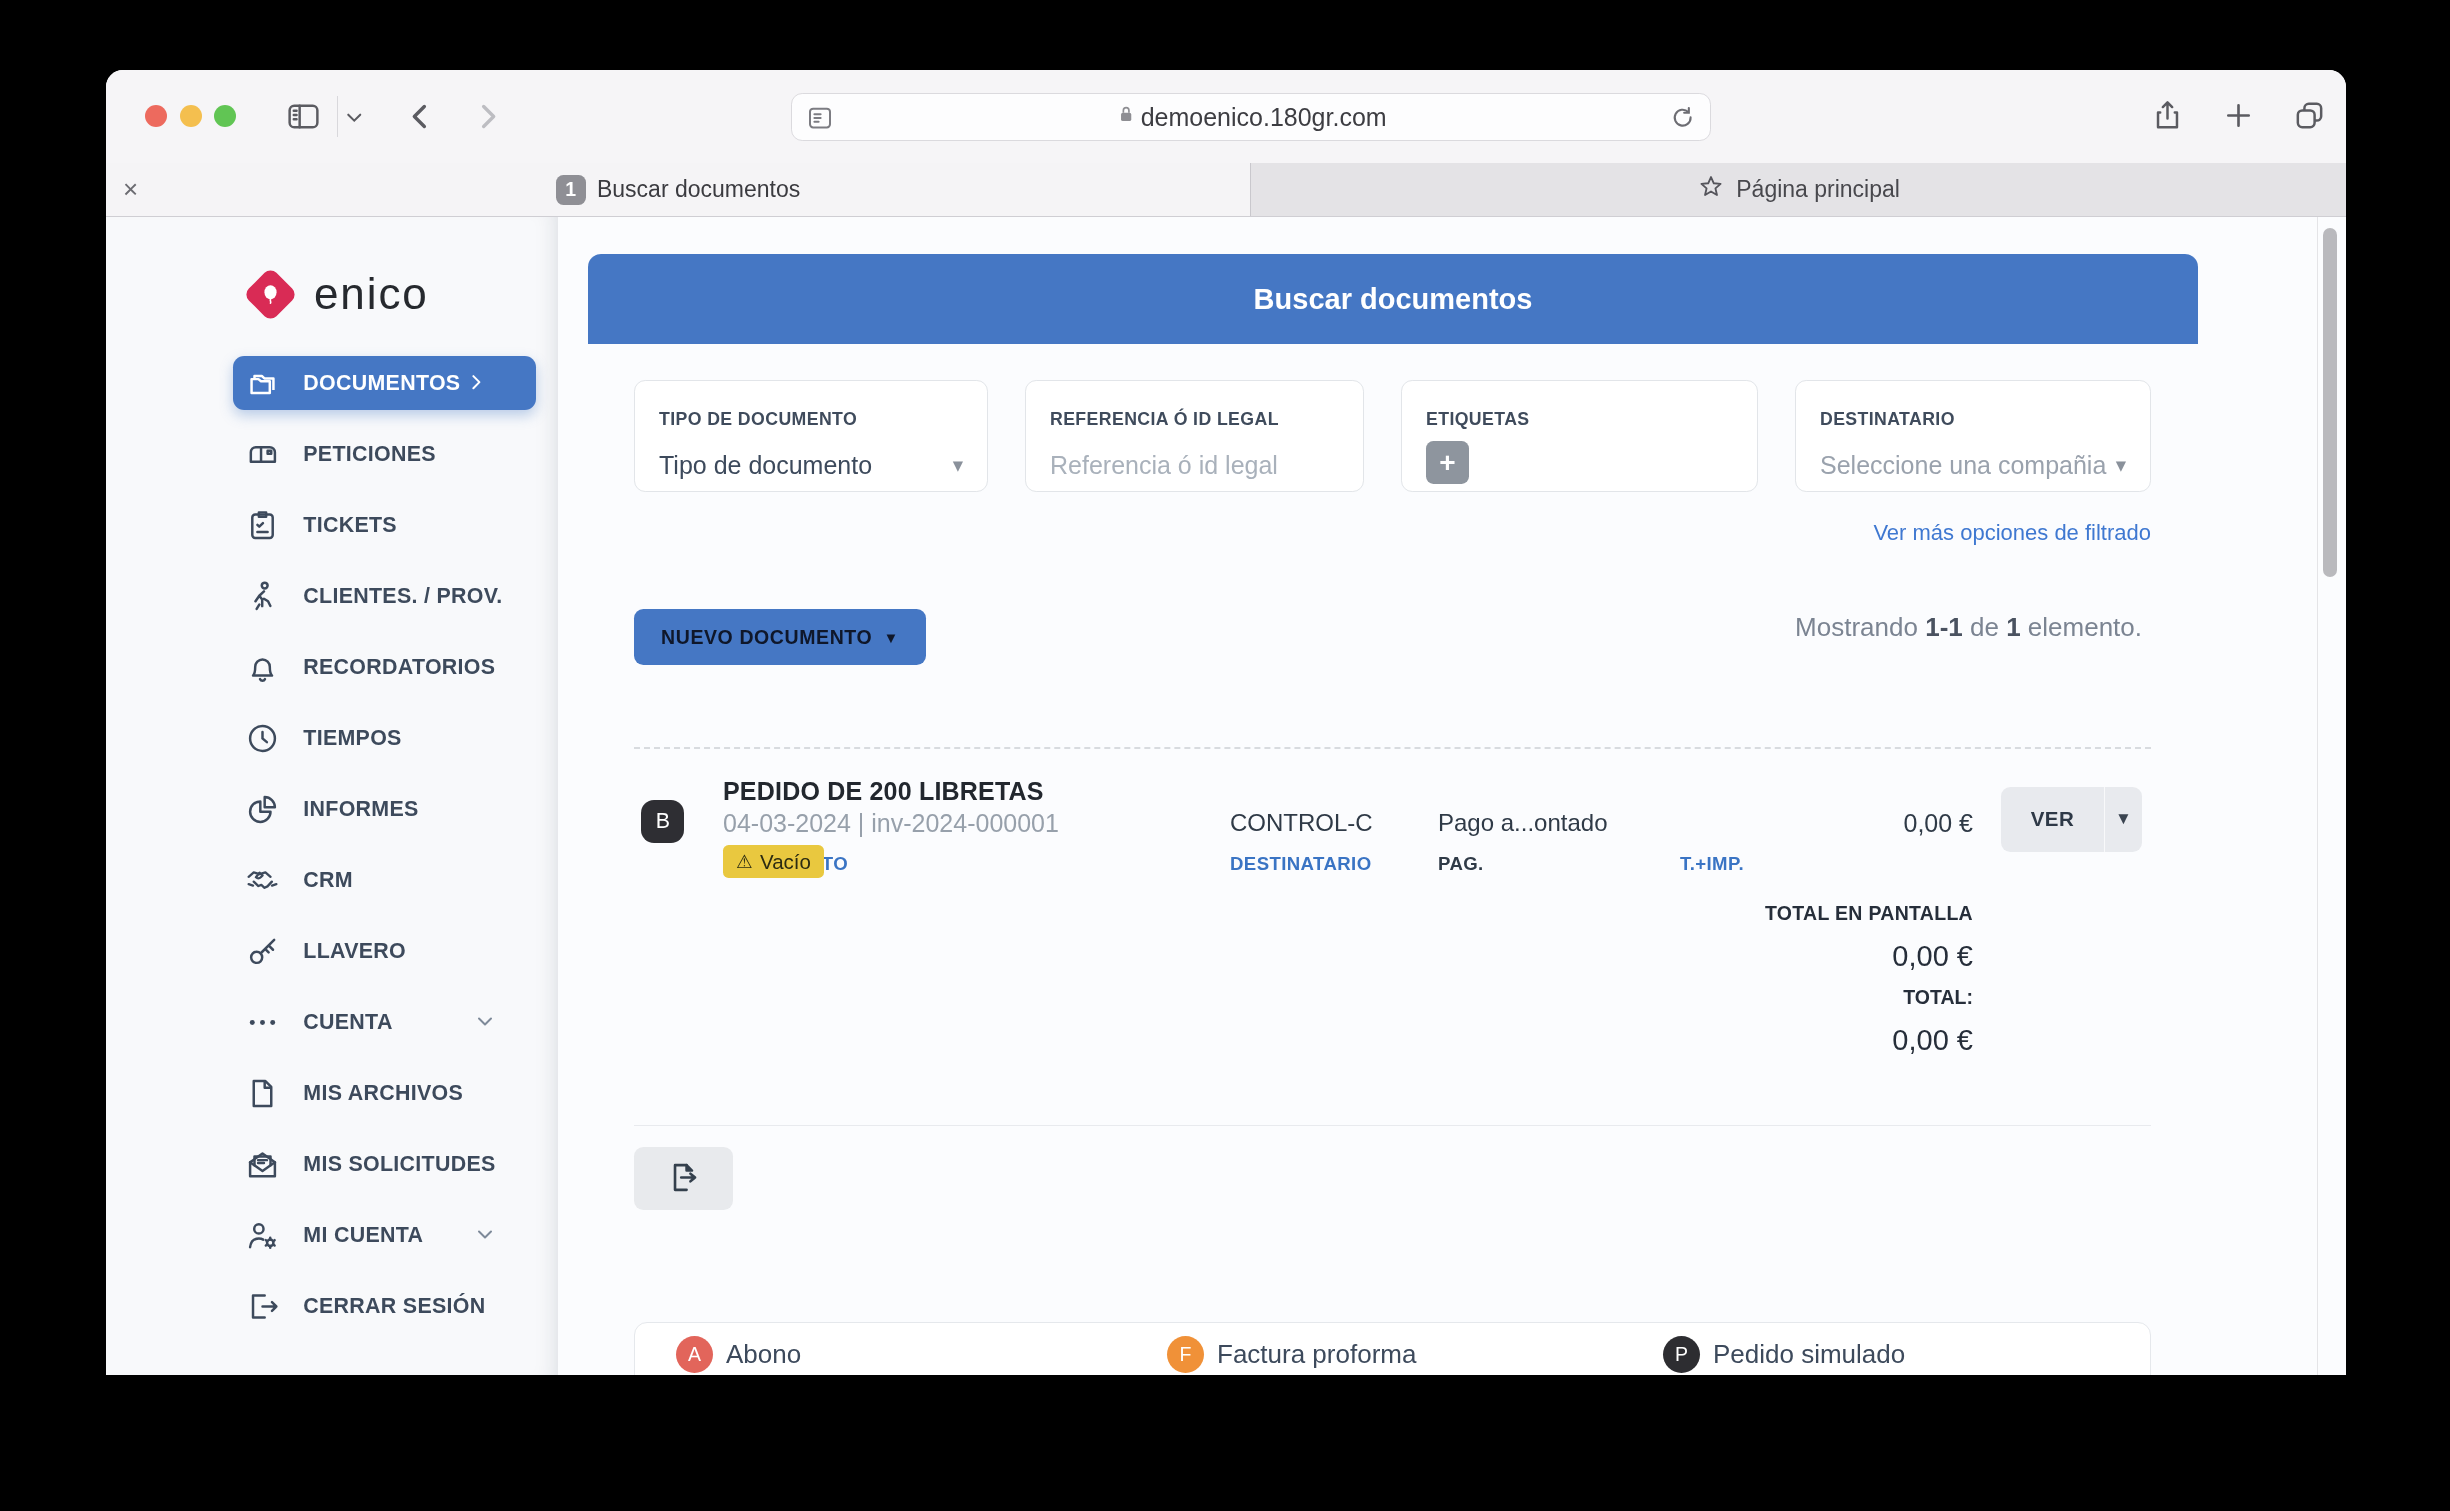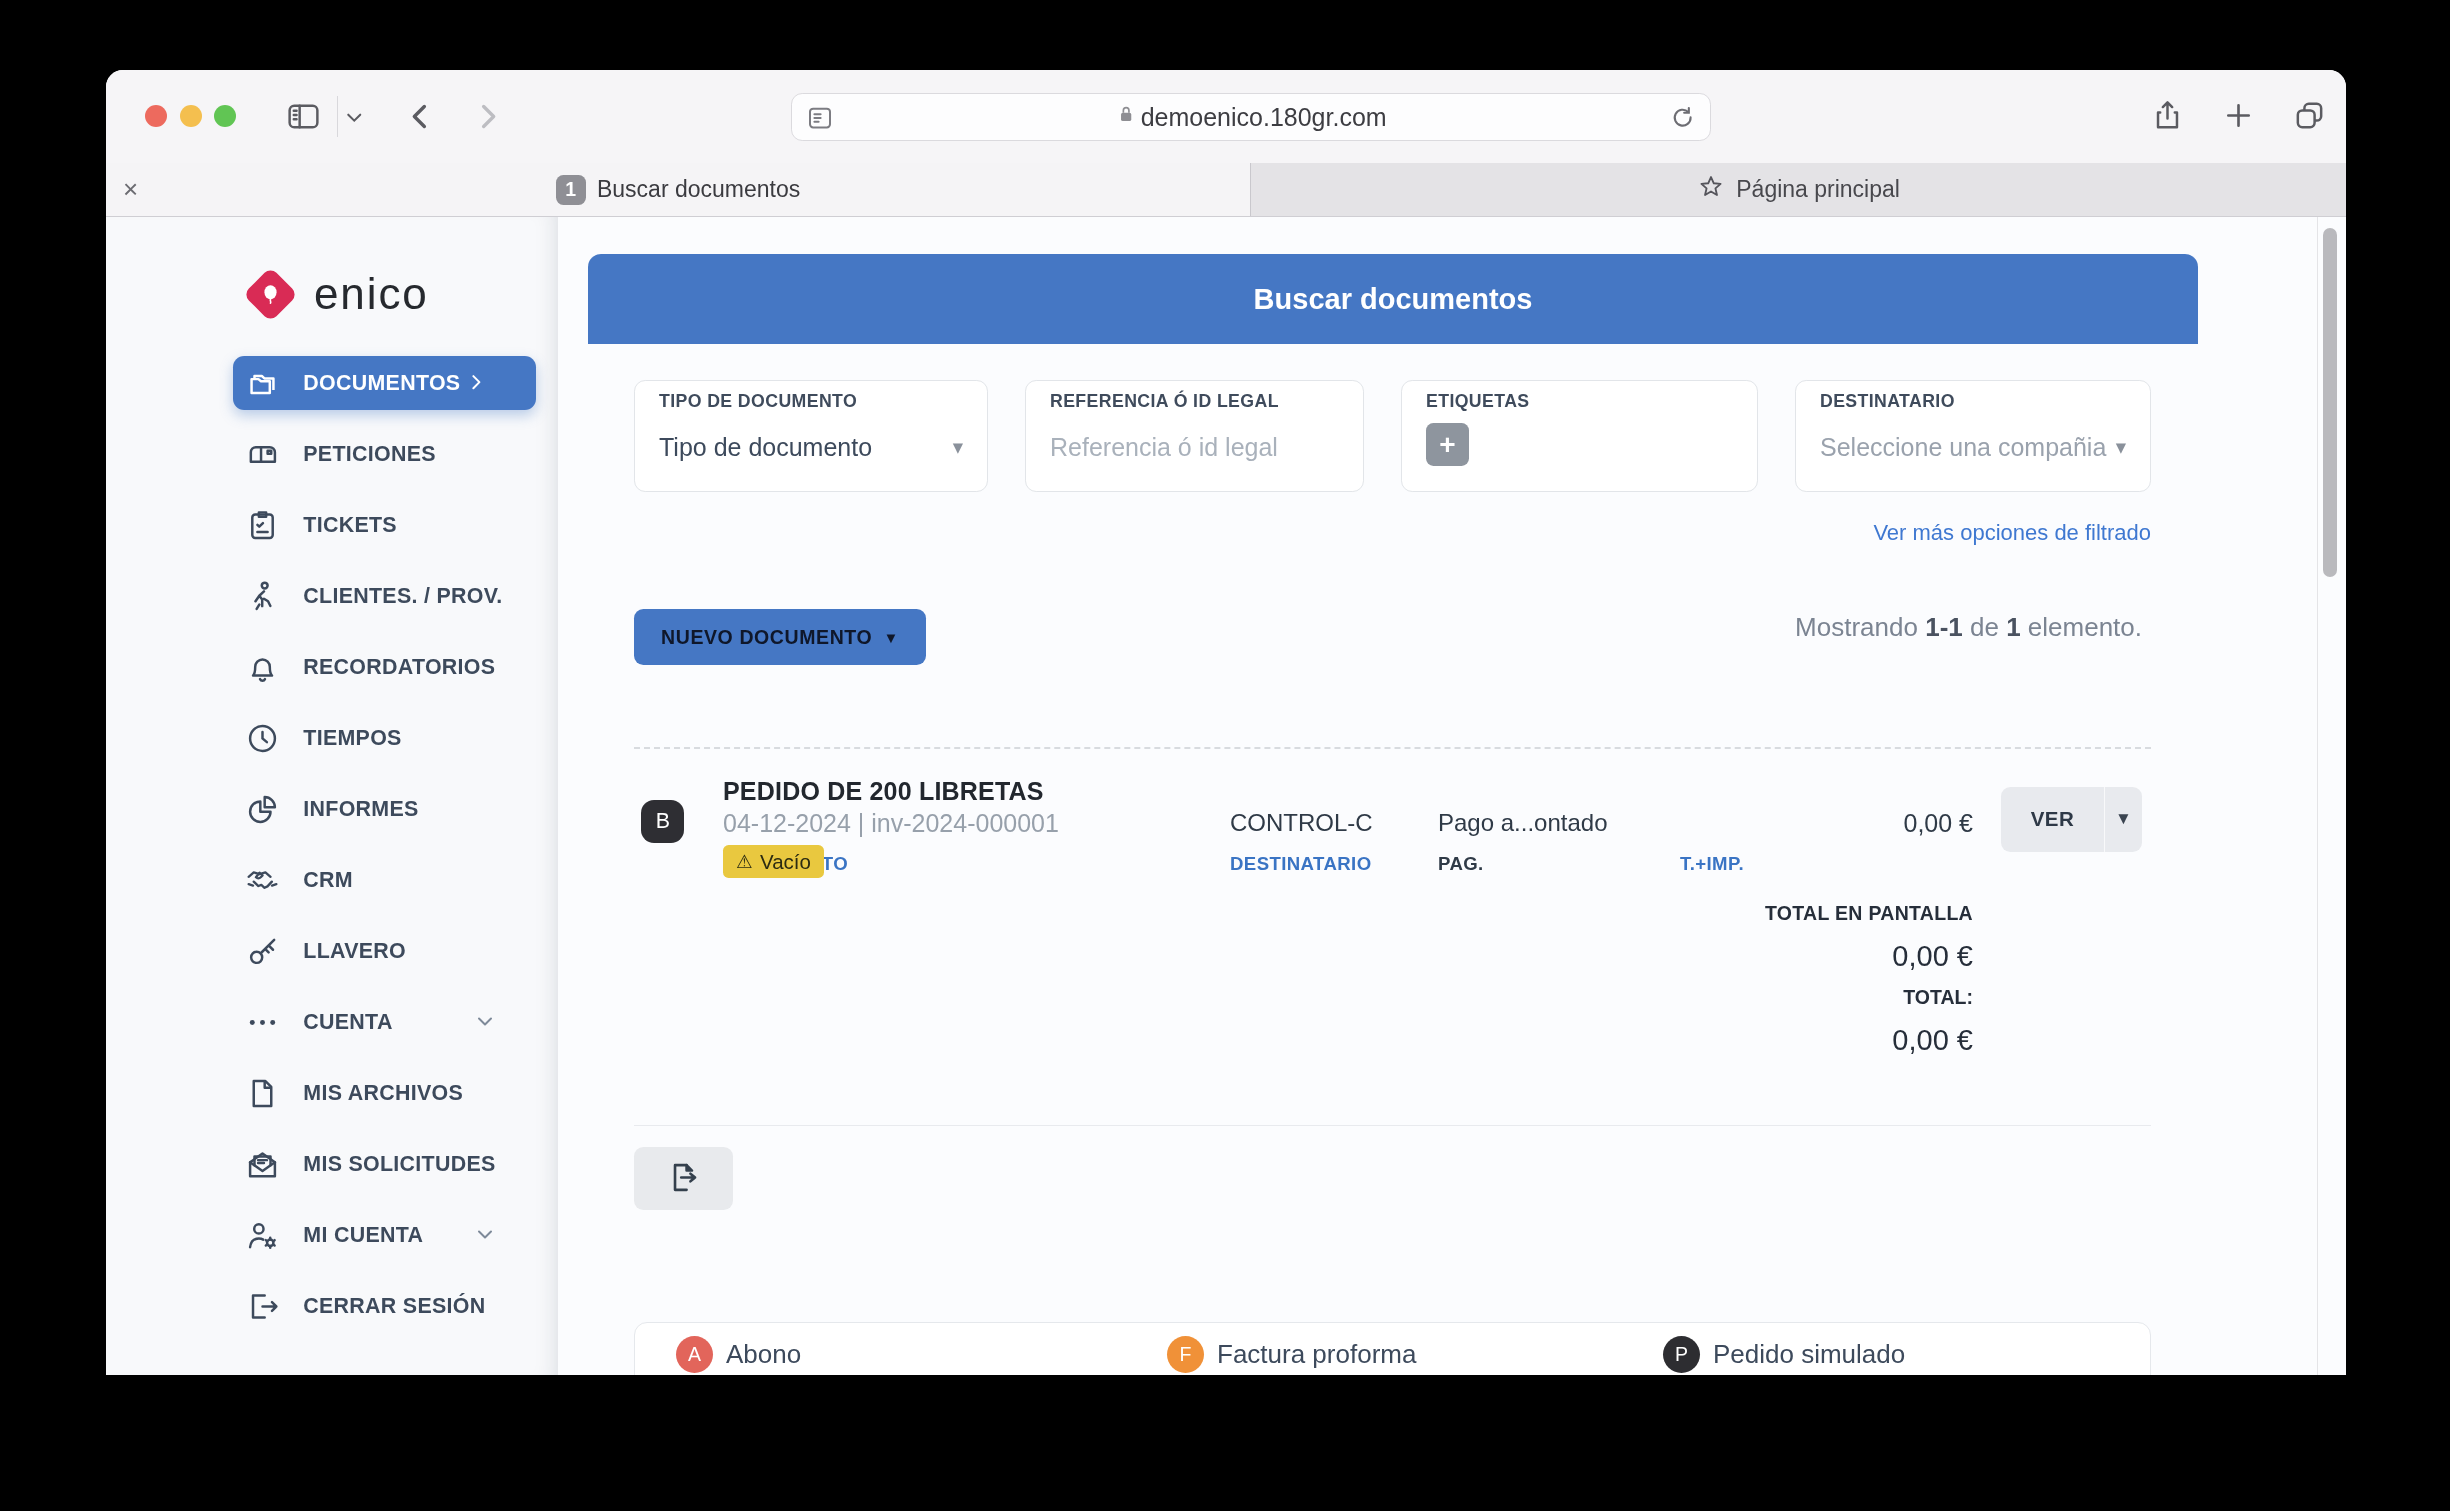--- a/index.html
+++ b/index.html
@@ -53,21 +53,21 @@
   .nav-item.active::before { content:""; position:absolute; left:127px; top:8.4px; width:303px; height:54px;
                              background:#4577c4; border-radius:11.2px; box-shadow:0 5.6px 13px rgba(69,119,196,.35); }
   .nav-item.active .chev { color:#fff; margin-right:71px; }
 
   
   .main { position:absolute; left:452px; top:0; right:0; bottom:0; overflow:hidden; }
   .page-head { position:absolute; left:30px; top:37px; width:1610px; height:90px; background:#4577c4;
                border-radius:13px 13px 0 0; display:flex; align-items:center; justify-content:center;
                color:#fff; font-size:29px; font-weight:bold; }
   .filters { position:absolute; left:76px; top:163px; width:1517px; display:flex; justify-content:space-between; }
-  .fcard { height:112px; background:#fff; border:1.9px solid #e2e5e9; border-radius:11.2px; padding:10px 24px; }
+  .fcard { height:112px; background:#fff; border:1.9px solid #e2e5e9; border-radius:11.2px; padding:28px 24px; }
   .fcard .flabel { font-size:17.7px; font-weight:bold; color:#3f4b5c; letter-spacing:0.4px; }
   .fcard .fvalue { margin-top:20.5px; font-size:25px; color:#3d4a5c; display:flex; align-items:center; justify-content:space-between; }
   .fcard .fvalue.muted { color:#9aa2ad; }
   .fcard input { border:0; outline:0; width:100%; font-size:25px; color:#3d4a5c; background:transparent; font-family:inherit; }
   .fcard input::placeholder { color:#a9b1bb; }
   .caret { color:#8a919b; font-size:20.5px; }
   .addtag { width:43px; height:43px; background:#8e959e; border-radius:7.4px; color:#fff; font-size:28px; font-weight:bold;
             display:flex; align-items:center; justify-content:center; margin-top:11.2px; }
 
   .morelink { position:absolute; top:303px; left:76px; width:1517px; text-align:right; font-size:22px; color:#3f78d1; }
@@ -435,21 +435,21 @@
         <span class="th" style="left:89px;">DOCUMENTO</span>
         <span class="th" style="left:596px;">DESTINATARIO</span>
         <span class="th dark" style="left:804px;">PAG.</span>
         <span class="th" style="left:1046px;">T.+IMP.</span>
       </div>
       <div class="dashsep"></div>
 
       <div class="row">
         <div class="typebadge">B</div>
         <div class="doc-title">PEDIDO DE 200 LIBRETAS</div>
-        <div class="doc-meta">04-12-2024 | inv-2024-000001</div>
+        <div class="doc-meta">04-03-2024 | inv-2024-000001</div>
         <div class="warnbadge">
           <span style="font-size:18.6px;">⚠</span>
           <span>Vacío</span>
         </div>
         <div class="cell-dest">CONTROL-C</div>
         <div class="cell-pag">Pago a...ontado</div>
         <div class="cell-amt">0,00 €</div>
         <div class="verbtn">
           <span class="vmain">VER</span>
           <span class="vcaret">▼</span>

